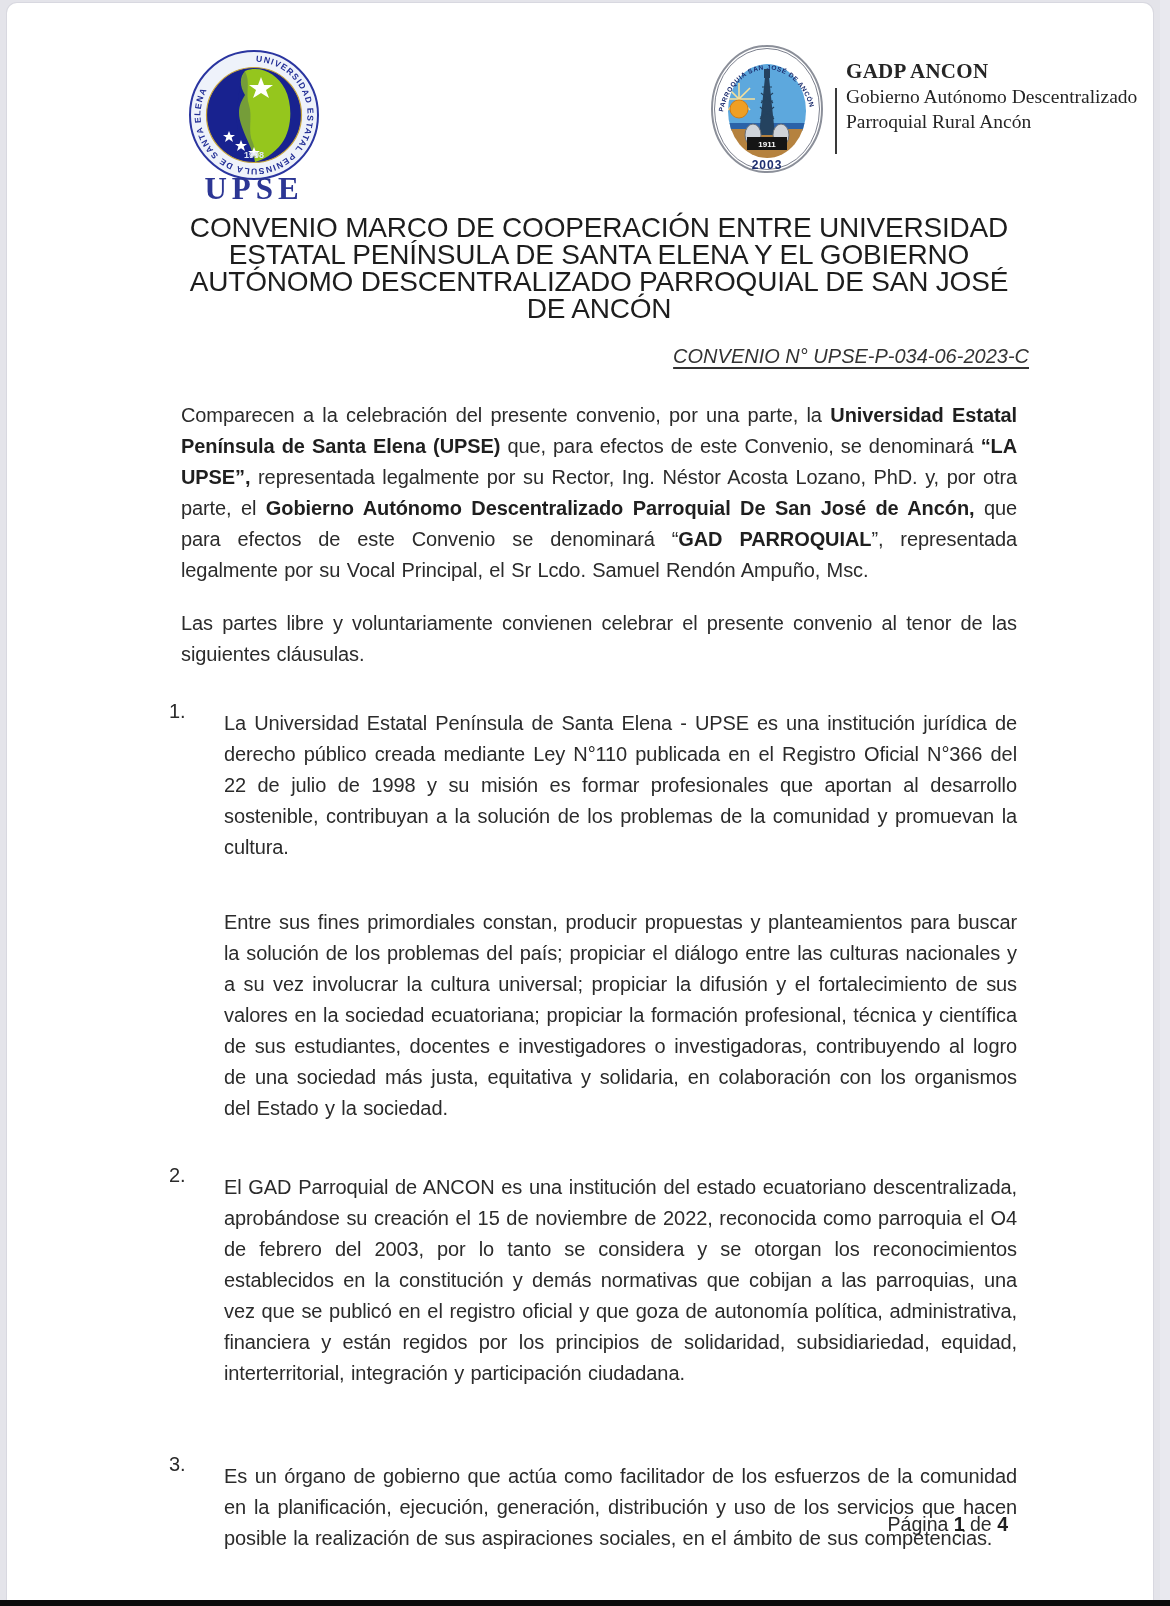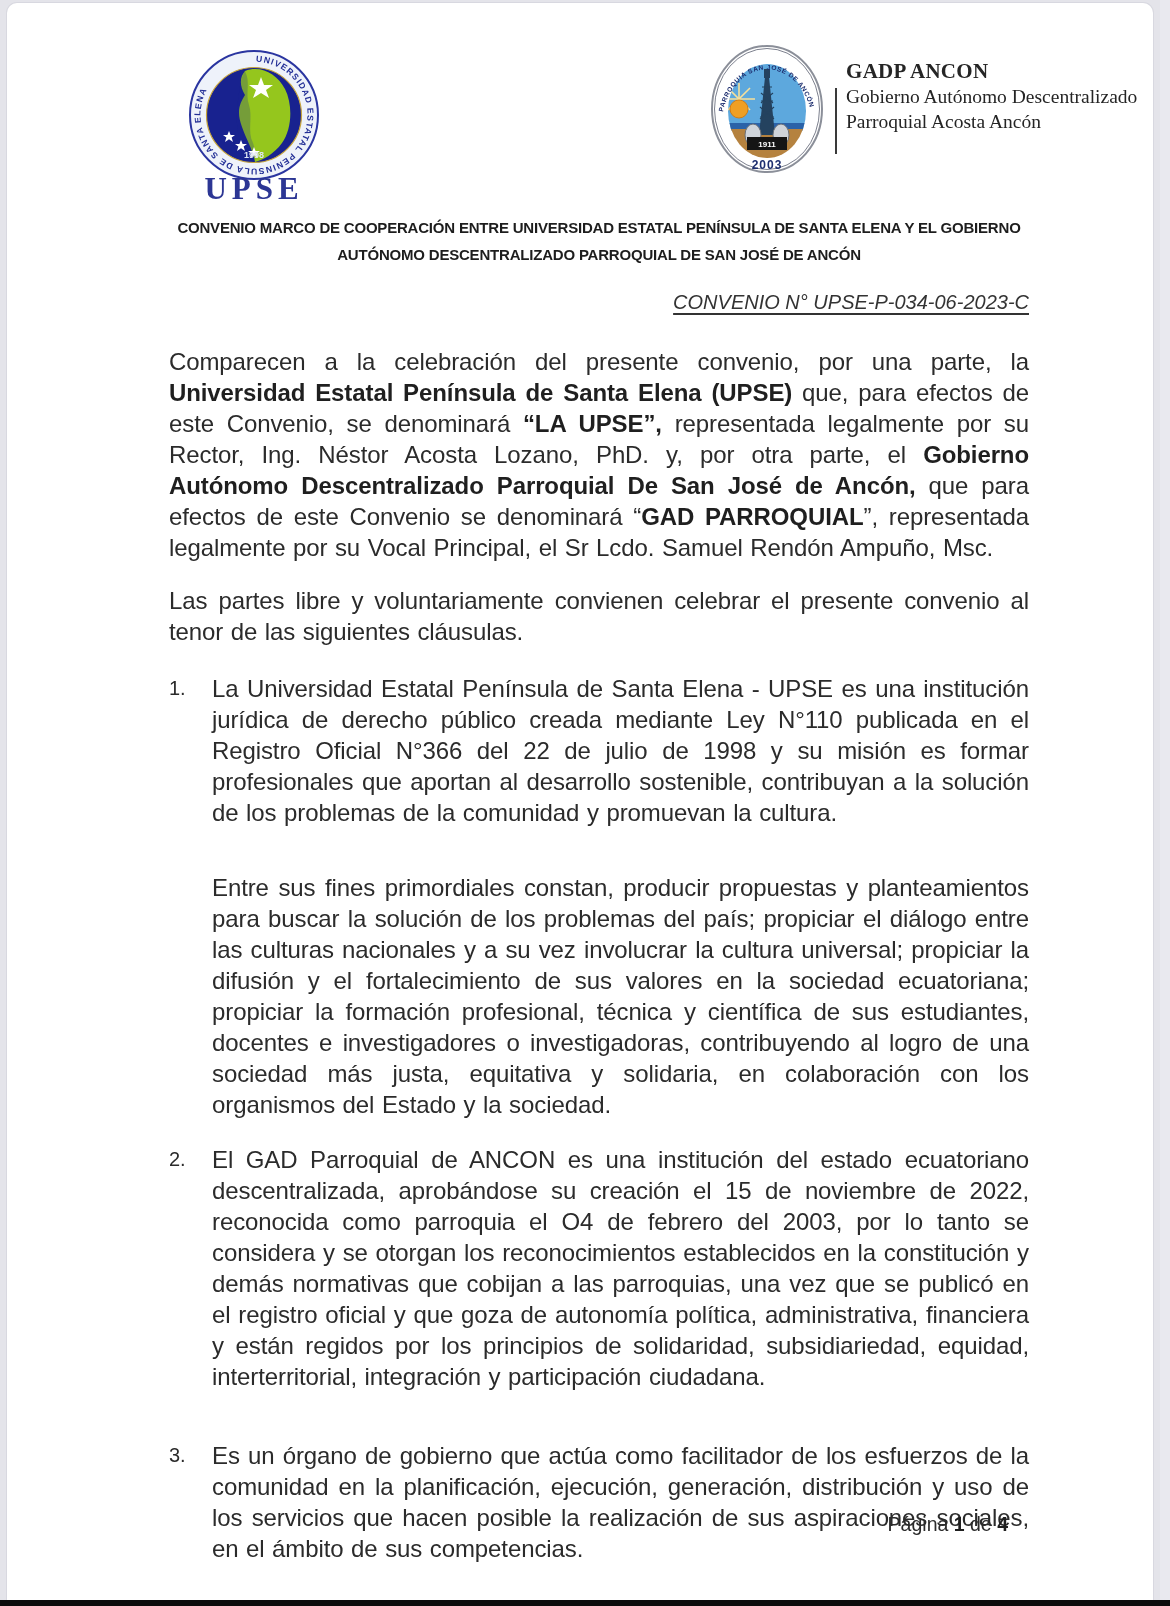--- a/index.html
+++ b/index.html
@@ -30,29 +30,29 @@
   .ancon-textblock{
     margin:16px 0 0 9px;font-family:"Liberation Serif","DejaVu Serif",serif;color:#252525;
     line-height:25px;white-space:nowrap;
   }
   .ancon-title{font-weight:bold;font-size:21px;letter-spacing:.3px;}
   .ancon-line{font-size:19.5px;}
 
   
   .content{position:absolute;left:162px;top:211px;width:860px;}
   .doc-title{
-    text-align:center;font-weight:bold;font-size:15px;line-height:27px;
+    text-align:center;font-weight:normal;font-size:28px;line-height:27px;
     letter-spacing:-.2px;color:#1d1d1d;margin:0 0 23px 0;
   }
   .convenio-num{
     text-align:right;font-size:20px;color:#333;
     text-decoration:underline;text-underline-offset:4px;margin:0 0 32px 0;font-style:italic;
   }
   .para{
-    font-size:24px;line-height:31px;text-align:justify;color:#2b2b2b;margin:0;
+    font-size:20px;line-height:31px;text-align:justify;color:#2b2b2b;margin:12px;
     letter-spacing:-.1px;word-spacing:1px;
   }
   .b{font-weight:bold;color:#1f1f1f;}
   .mb-intro{margin-bottom:22px;}
   .mb-agree{margin-bottom:26px;}
   .clause-heading{
     font-size:20px;line-height:31px;font-weight:bold;color:#1d1d1d;margin:0 0 30px 0;
   }
   .list-item{display:flex;align-items:flex-start;}
   .num{flex:0 0 43px;font-size:20px;line-height:31px;color:#2b2b2b;}
@@ -138,21 +138,21 @@
           <textPath href="#ancon-arc" startOffset="1">PARROQUIA SAN JOSÉ DE ANCÓN</textPath>
         </text>
         <text x="58" y="126" text-anchor="middle" font-size="12" font-weight="bold" fill="#1c2d6e" letter-spacing="1">2003</text>
       </svg>
 
       <div class="ancon-divider"></div>
 
       <div class="ancon-textblock">
         <div class="ancon-title">GADP ANCON</div>
         <div class="ancon-line">Gobierno Autónomo Descentralizado</div>
-        <div class="ancon-line">Parroquial Acosta Ancón</div>
+        <div class="ancon-line">Parroquial Rural Ancón</div>
       </div>
     </div>
   </div>
 
   <div class="content">
 
     <p class="doc-title">CONVENIO MARCO DE COOPERACIÓN ENTRE UNIVERSIDAD ESTATAL PENÍNSULA DE SANTA ELENA Y EL GOBIERNO AUTÓNOMO DESCENTRALIZADO PARROQUIAL DE SAN JOSÉ DE ANCÓN</p>
 
     <p class="convenio-num">CONVENIO N° UPSE-P-034-06-2023-C</p>
 

